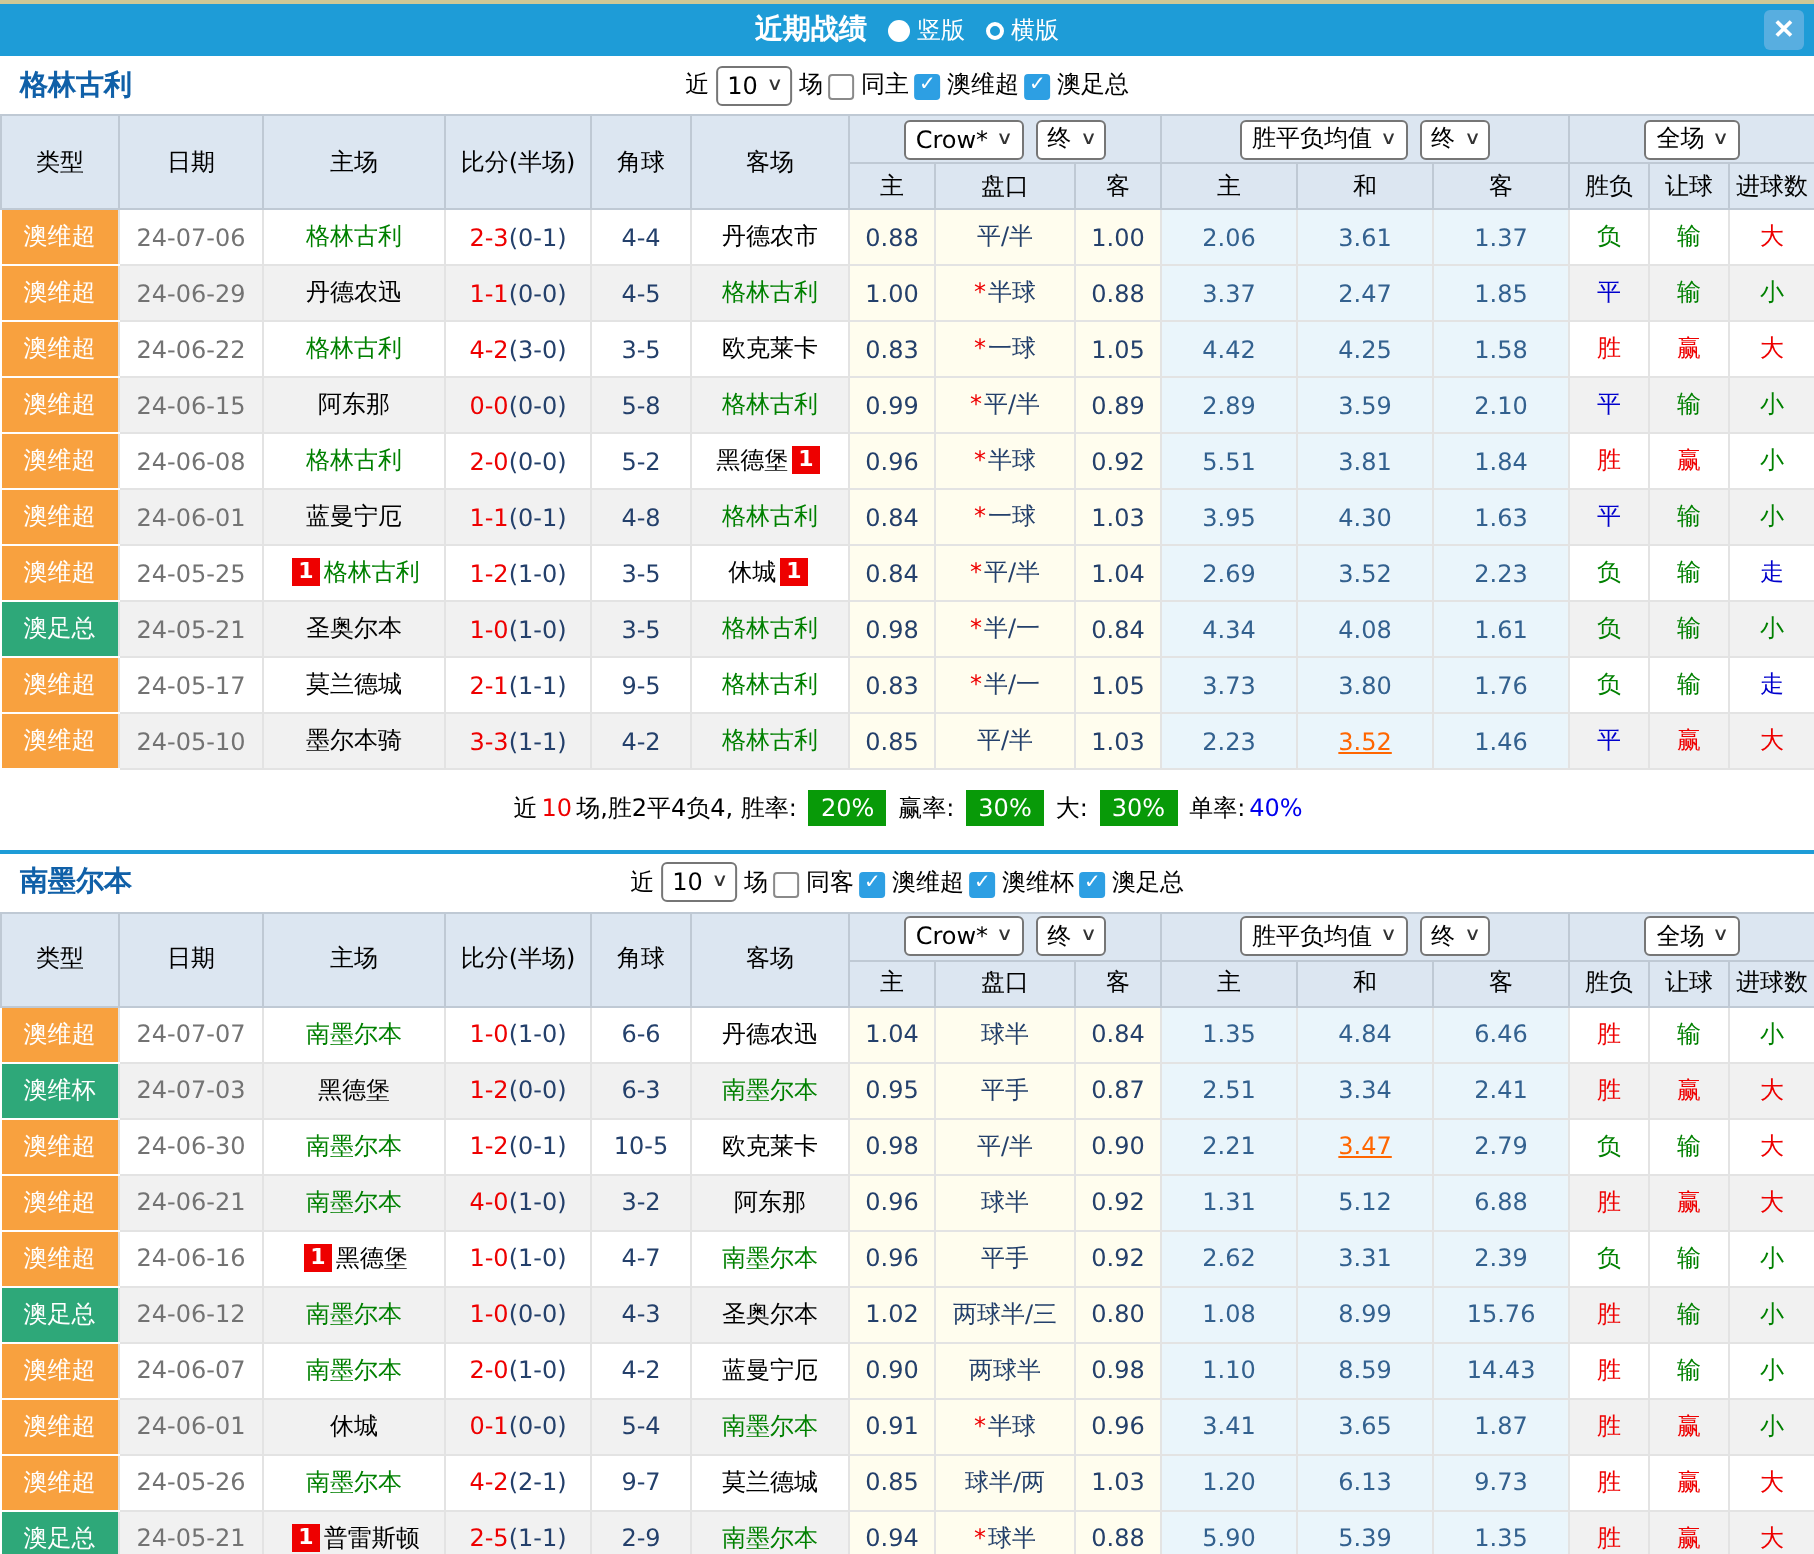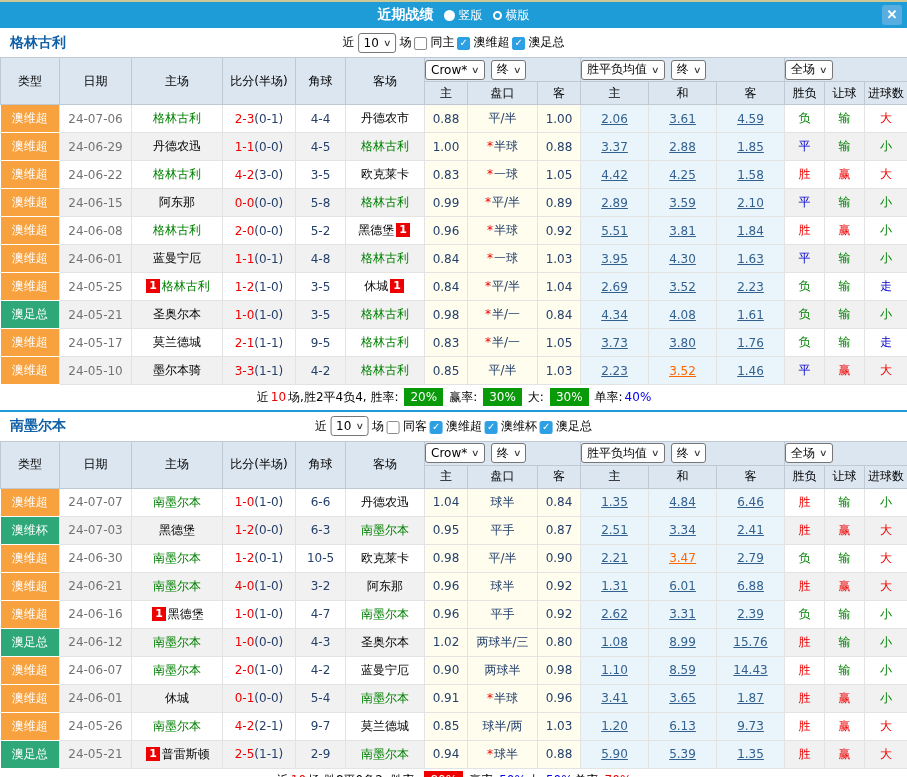--- a/index.html
+++ b/index.html
@@ -25,41 +25,41 @@
 .filter{position:absolute;left:50%;transform:translateX(-50%);display:flex;align-items:center;gap:3px;white-space:nowrap;color:#000;}
 .sel{display:inline-flex;align-items:center;gap:5px;border:1px solid #767676;border-radius:3px;background:#fff;
   padding:1px 5px;height:20px;cursor:pointer;}
 .sel .arr{font-size:9px;color:#333;transform:scaleX(1.3);}
 .cb{width:13px;height:13px;border:1px solid #8a8a8a;background:#fff;display:inline-block;border-radius:2px;position:relative;top:1px;cursor:pointer;}
 .cb.on{background:var(--cb);border-color:var(--cb);}
 .cb.on::after{content:"✓";color:#fff;font-size:10px;font-weight:bold;position:absolute;left:1px;top:-1px;}
 table{border-collapse:collapse;table-layout:fixed;width:907px;}
 thead th{background:#DCE6F1;border:1px solid #BFC9D4;font-weight:normal;padding:0;height:23px;}
 thead tr.h1 th{height:24px;}
-thead .selwrap{display:flex;justify-content:flex-start;align-items:center;gap:6px;}
+thead .selwrap{display:flex;justify-content:center;align-items:center;gap:6px;}
 tbody td{height:28px;text-align:center;border-right:1px solid #E3E3E3;border-bottom:1px solid #E3E3E3;padding:0;overflow:hidden;}
 td.lg{color:#fff;border-bottom:1px solid #fff;}
 td.lgo{background:var(--orange);}
 td.lgg{background:var(--green);}
 td.dt{color:#737373;}
 td.tm{color:#000;}
 td.sc .ft{color:var(--red);}
 td.sc .ht{color:var(--navy);}
 td.co{color:var(--navy);}
 td.od{background:#FFFDEE;color:var(--navy);margin-top:48px;}
-td.av{background:#EAF5FB;color:var(--avgblue);text-decoration:underline;}
+td.av{background:#EAF5FB;color:var(--avgblue);}
 tr.even td.s{background:#F1F1F1;}
 .self{color:var(--self);}
 .star{color:var(--red);margin-right:1px;}
 .badge{display:inline-block;background:var(--red);color:#fff;font-weight:bold;font-size:11px;line-height:14px;padding:0 3px;margin:0 2px;vertical-align:1px;}
 .hl{color:var(--hl);text-decoration:underline;cursor:pointer;}
 .r-red{color:var(--red);}
 .r-grn{color:var(--self);}
 .r-blu{color:#0000CC;}
-tr.sumrow td{height:25px;text-align:center;border:none;background:#fff;}
+tr.sumrow td{height:40px;text-align:center;border:none;background:#fff;}
 .sumline span{margin:0 1px;}
 .sumline .red{color:var(--red);}
 .sumline .blue{color:#0000EE;}
 .sumline .badge-green{background:var(--sumgreen);color:#fff;padding:2px 6px;margin:0 5px;}
 .sumline .badge-red{background:var(--red);color:#fff;padding:2px 6px;margin:0 5px;}
 .divider{height:2px;background:var(--accent);}
 </style>
 </head>
 <body>
 
@@ -175,37 +175,37 @@
         <td class="dt s">24-07-06</td>
         <td class="tm s"><span class="self">格林古利</span></td>
         <td class="sc s"><span class="ft">2-3</span><span class="ht">(0-1)</span></td>
         <td class="co s">4-4</td>
         <td class="tm s"><span>丹德农市</span></td>
         <td class="od">0.88</td>
         <td class="od"><span>平/半</span></td>
         <td class="od">1.00</td>
         <td class="av">2.06</td>
         <td class="av">3.61</td>
-        <td class="av">4.59</td>
+        <td class="av">1.37</td>
         <td class="rs s r-grn">负</td>
         <td class="rs s r-grn">输</td>
         <td class="rs s r-red">大</td>
       </tr>
       <tr class="even">
         <td class="lg lgo">澳维超</td>
         <td class="dt s">24-06-29</td>
         <td class="tm s"><span>丹德农迅</span></td>
         <td class="sc s"><span class="ft">1-1</span><span class="ht">(0-0)</span></td>
         <td class="co s">4-5</td>
         <td class="tm s"><span class="self">格林古利</span></td>
         <td class="od">1.00</td>
         <td class="od"><span class="star">*</span><span>半球</span></td>
         <td class="od">0.88</td>
         <td class="av">3.37</td>
-        <td class="av">2.88</td>
+        <td class="av">2.47</td>
         <td class="av">1.85</td>
         <td class="rs s r-blu">平</td>
         <td class="rs s r-grn">输</td>
         <td class="rs s r-grn">小</td>
       </tr>
       <tr>
         <td class="lg lgo">澳维超</td>
         <td class="dt s">24-06-22</td>
         <td class="tm s"><span class="self">格林古利</span></td>
         <td class="sc s"><span class="ft">4-2</span><span class="ht">(3-0)</span></td>
@@ -497,21 +497,21 @@
         <td class="lg lgo">澳维超</td>
         <td class="dt s">24-06-21</td>
         <td class="tm s"><span class="self">南墨尔本</span></td>
         <td class="sc s"><span class="ft">4-0</span><span class="ht">(1-0)</span></td>
         <td class="co s">3-2</td>
         <td class="tm s"><span>阿东那</span></td>
         <td class="od">0.96</td>
         <td class="od"><span>球半</span></td>
         <td class="od">0.92</td>
         <td class="av">1.31</td>
-        <td class="av">6.01</td>
+        <td class="av">5.12</td>
         <td class="av">6.88</td>
         <td class="rs s r-red">胜</td>
         <td class="rs s r-red">赢</td>
         <td class="rs s r-red">大</td>
       </tr>
       <tr>
         <td class="lg lgo">澳维超</td>
         <td class="dt s">24-06-16</td>
         <td class="tm s"><span class="badge">1</span><span>黑德堡</span></td>
         <td class="sc s"><span class="ft">1-0</span><span class="ht">(1-0)</span></td>

